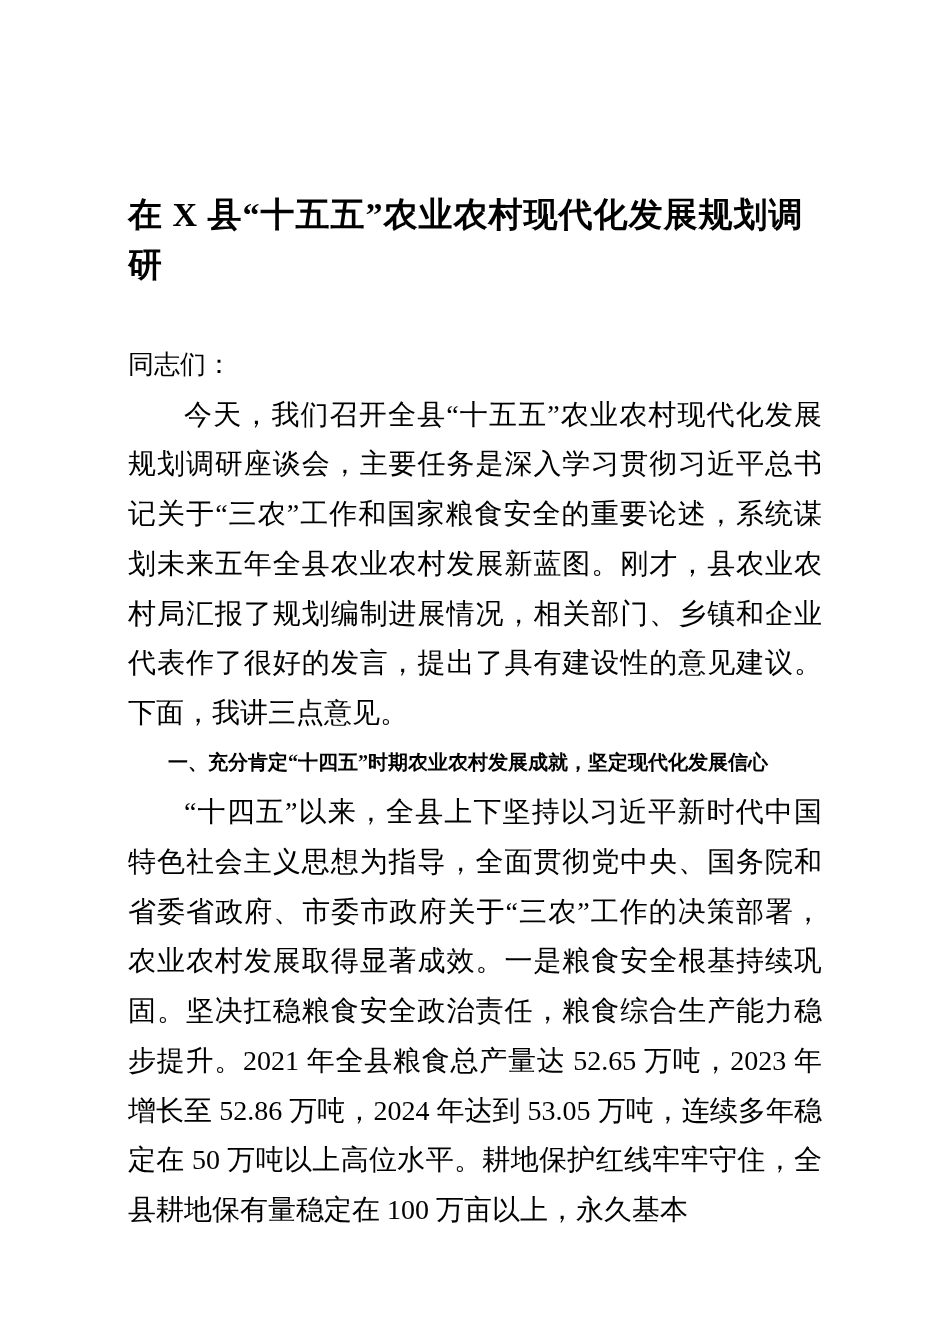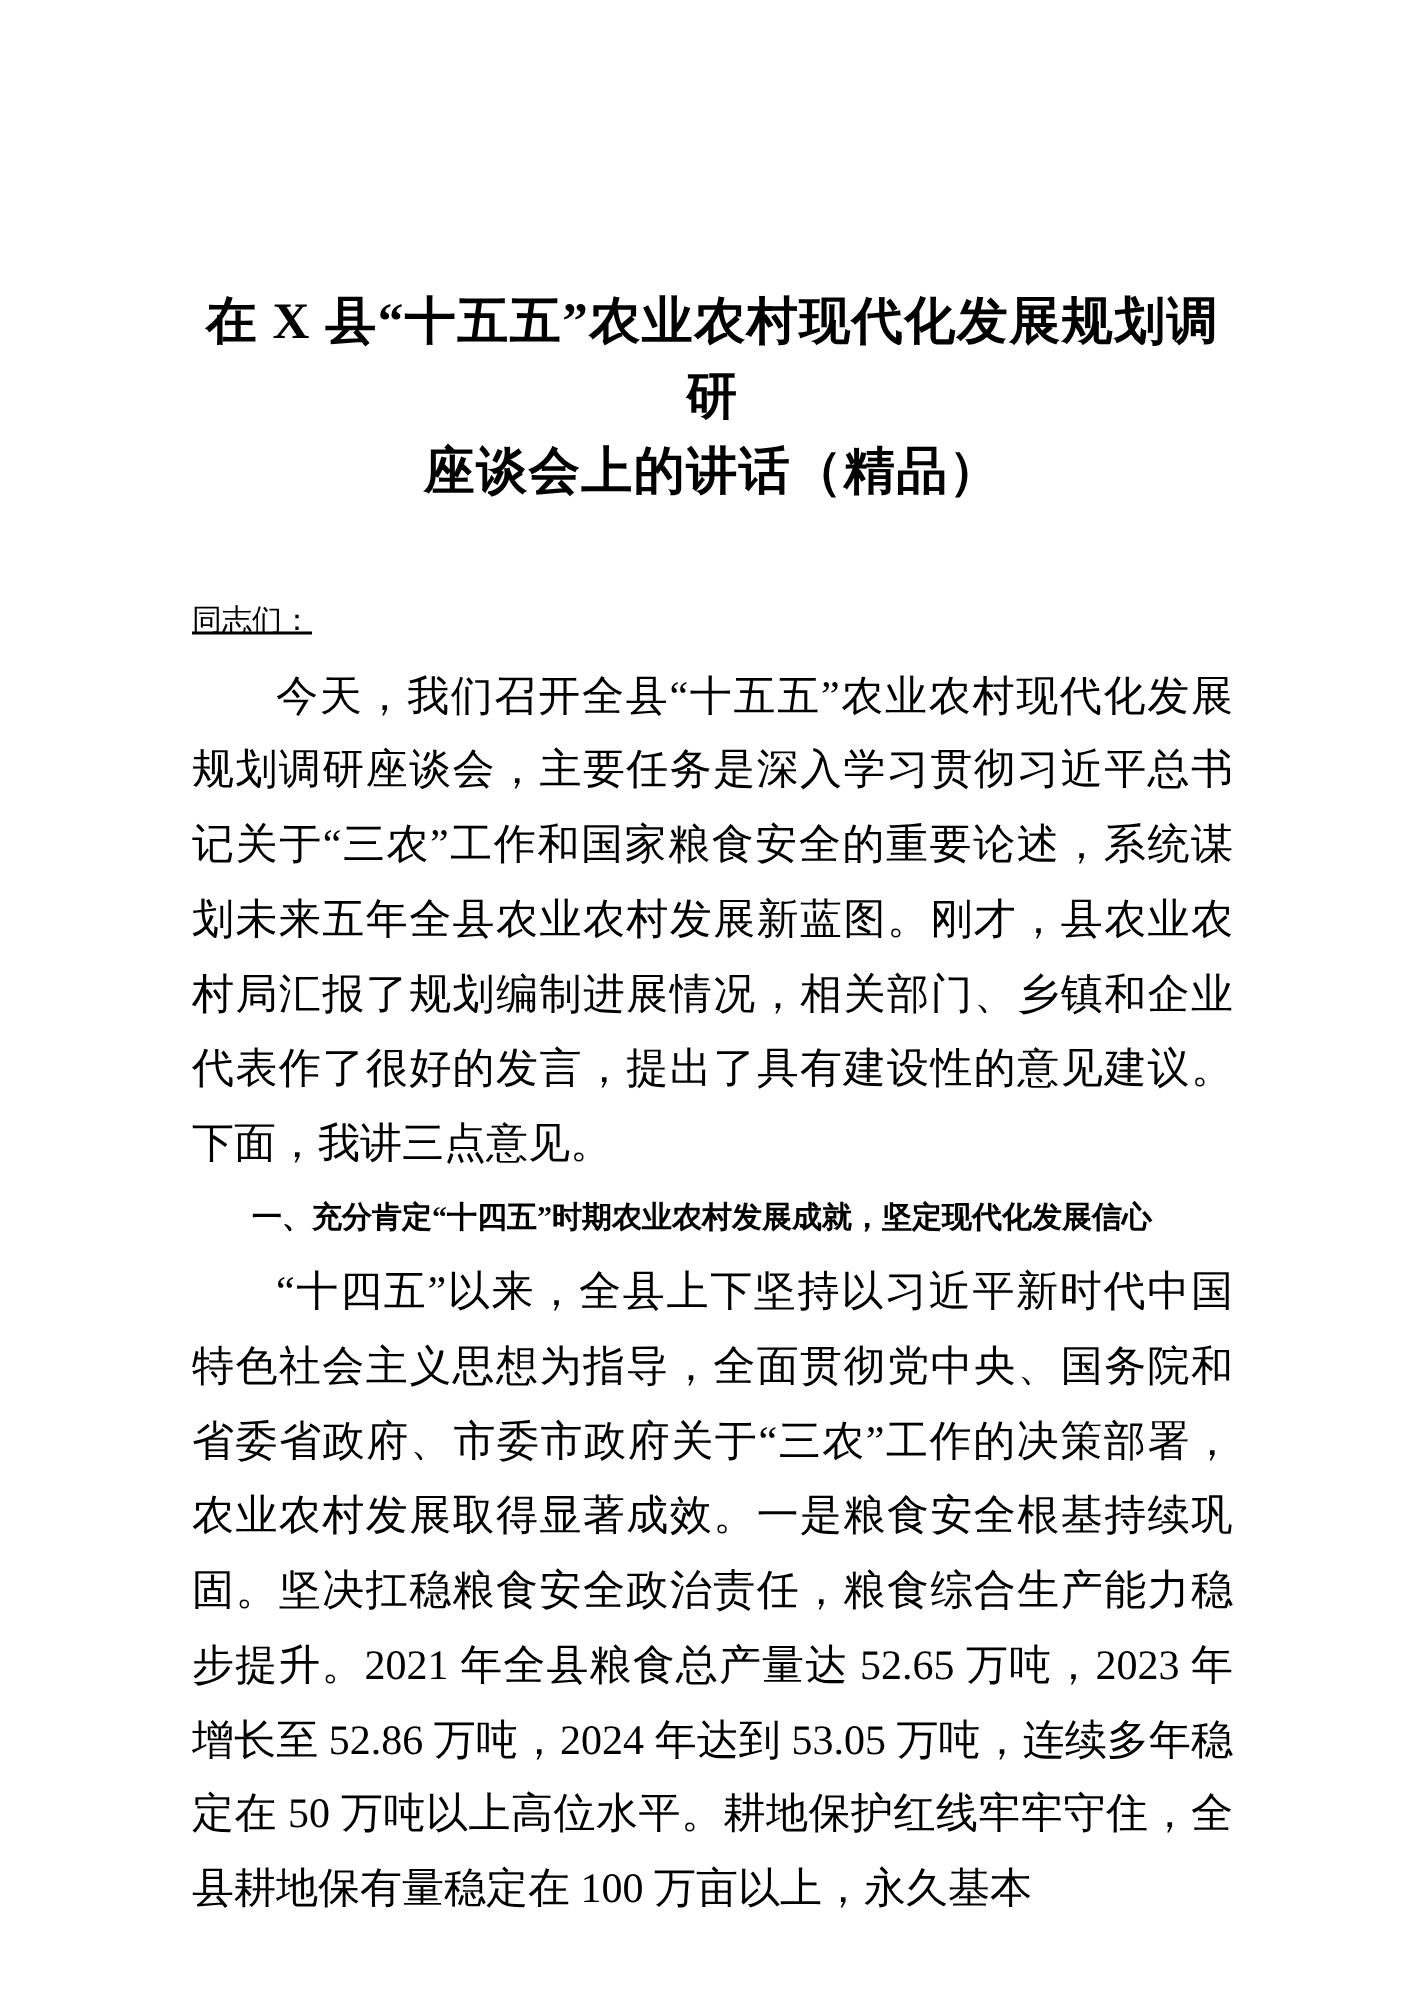--- a/index.html
+++ b/index.html
@@ -17,32 +17,31 @@
     padding: 0 128px;
     overflow: hidden;
     color: #000000;
     font-family: "Liberation Serif", "DejaVu Serif", serif;
   }
   .doc-title {
     margin: 190px 0 0 0;
     font-size: 34px;
     font-weight: bold;
     line-height: 50px;
-    text-align: center;
+    text-align: left;
     letter-spacing: 1px;
   }
   .doc-title .title-line {
     display: block;
   }
   .salutation {
     margin: 50px 0 0 0;
-    font-size: 20px;
+    font-size: 26px;
     line-height: 49.7px;
     text-align: left;
-    text-decoration: underline;
   }
   .body-para {
     margin: 0;
     font-size: 28px;
     line-height: 49.7px;
     text-indent: 2em;
     text-align: justify;
     text-justify: inter-ideograph;
   }
   .section-heading {
@@ -54,21 +53,20 @@
     text-align: justify;
     text-justify: inter-ideograph;
   }
 </style>
 </head>
 <body>
 
 <div class="page">
   <h1 class="doc-title">
     <span class="title-line">在 X 县“十五五”农业农村现代化发展规划调研</span>
-    <span class="title-line">座谈会上的讲话（精品）</span>
   </h1>
 
   <p class="salutation">同志们：</p>
 
   <p class="body-para">今天，我们召开全县“十五五”农业农村现代化发展规划调研座谈会，主要任务是深入学习贯彻习近平总书记关于“三农”工作和国家粮食安全的重要论述，系统谋划未来五年全县农业农村发展新蓝图。刚才，县农业农村局汇报了规划编制进展情况，相关部门、乡镇和企业代表作了很好的发言，提出了具有建设性的意见建议。下面，我讲三点意见。</p>
 
   <h2 class="section-heading">一、充分肯定“十四五”时期农业农村发展成就，坚定现代化发展信心</h2>
 
   <p class="body-para">“十四五”以来，全县上下坚持以习近平新时代中国特色社会主义思想为指导，全面贯彻党中央、国务院和省委省政府、市委市政府关于“三农”工作的决策部署，农业农村发展取得显著成效。一是粮食安全根基持续巩固。坚决扛稳粮食安全政治责任，粮食综合生产能力稳步提升。2021 年全县粮食总产量达 52.65 万吨，2023 年增长至 52.86 万吨，2024 年达到 53.05 万吨，连续多年稳定在 50 万吨以上高位水平。耕地保护红线牢牢守住，全县耕地保有量稳定在 100 万亩以上，永久基本</p>
 </div>

